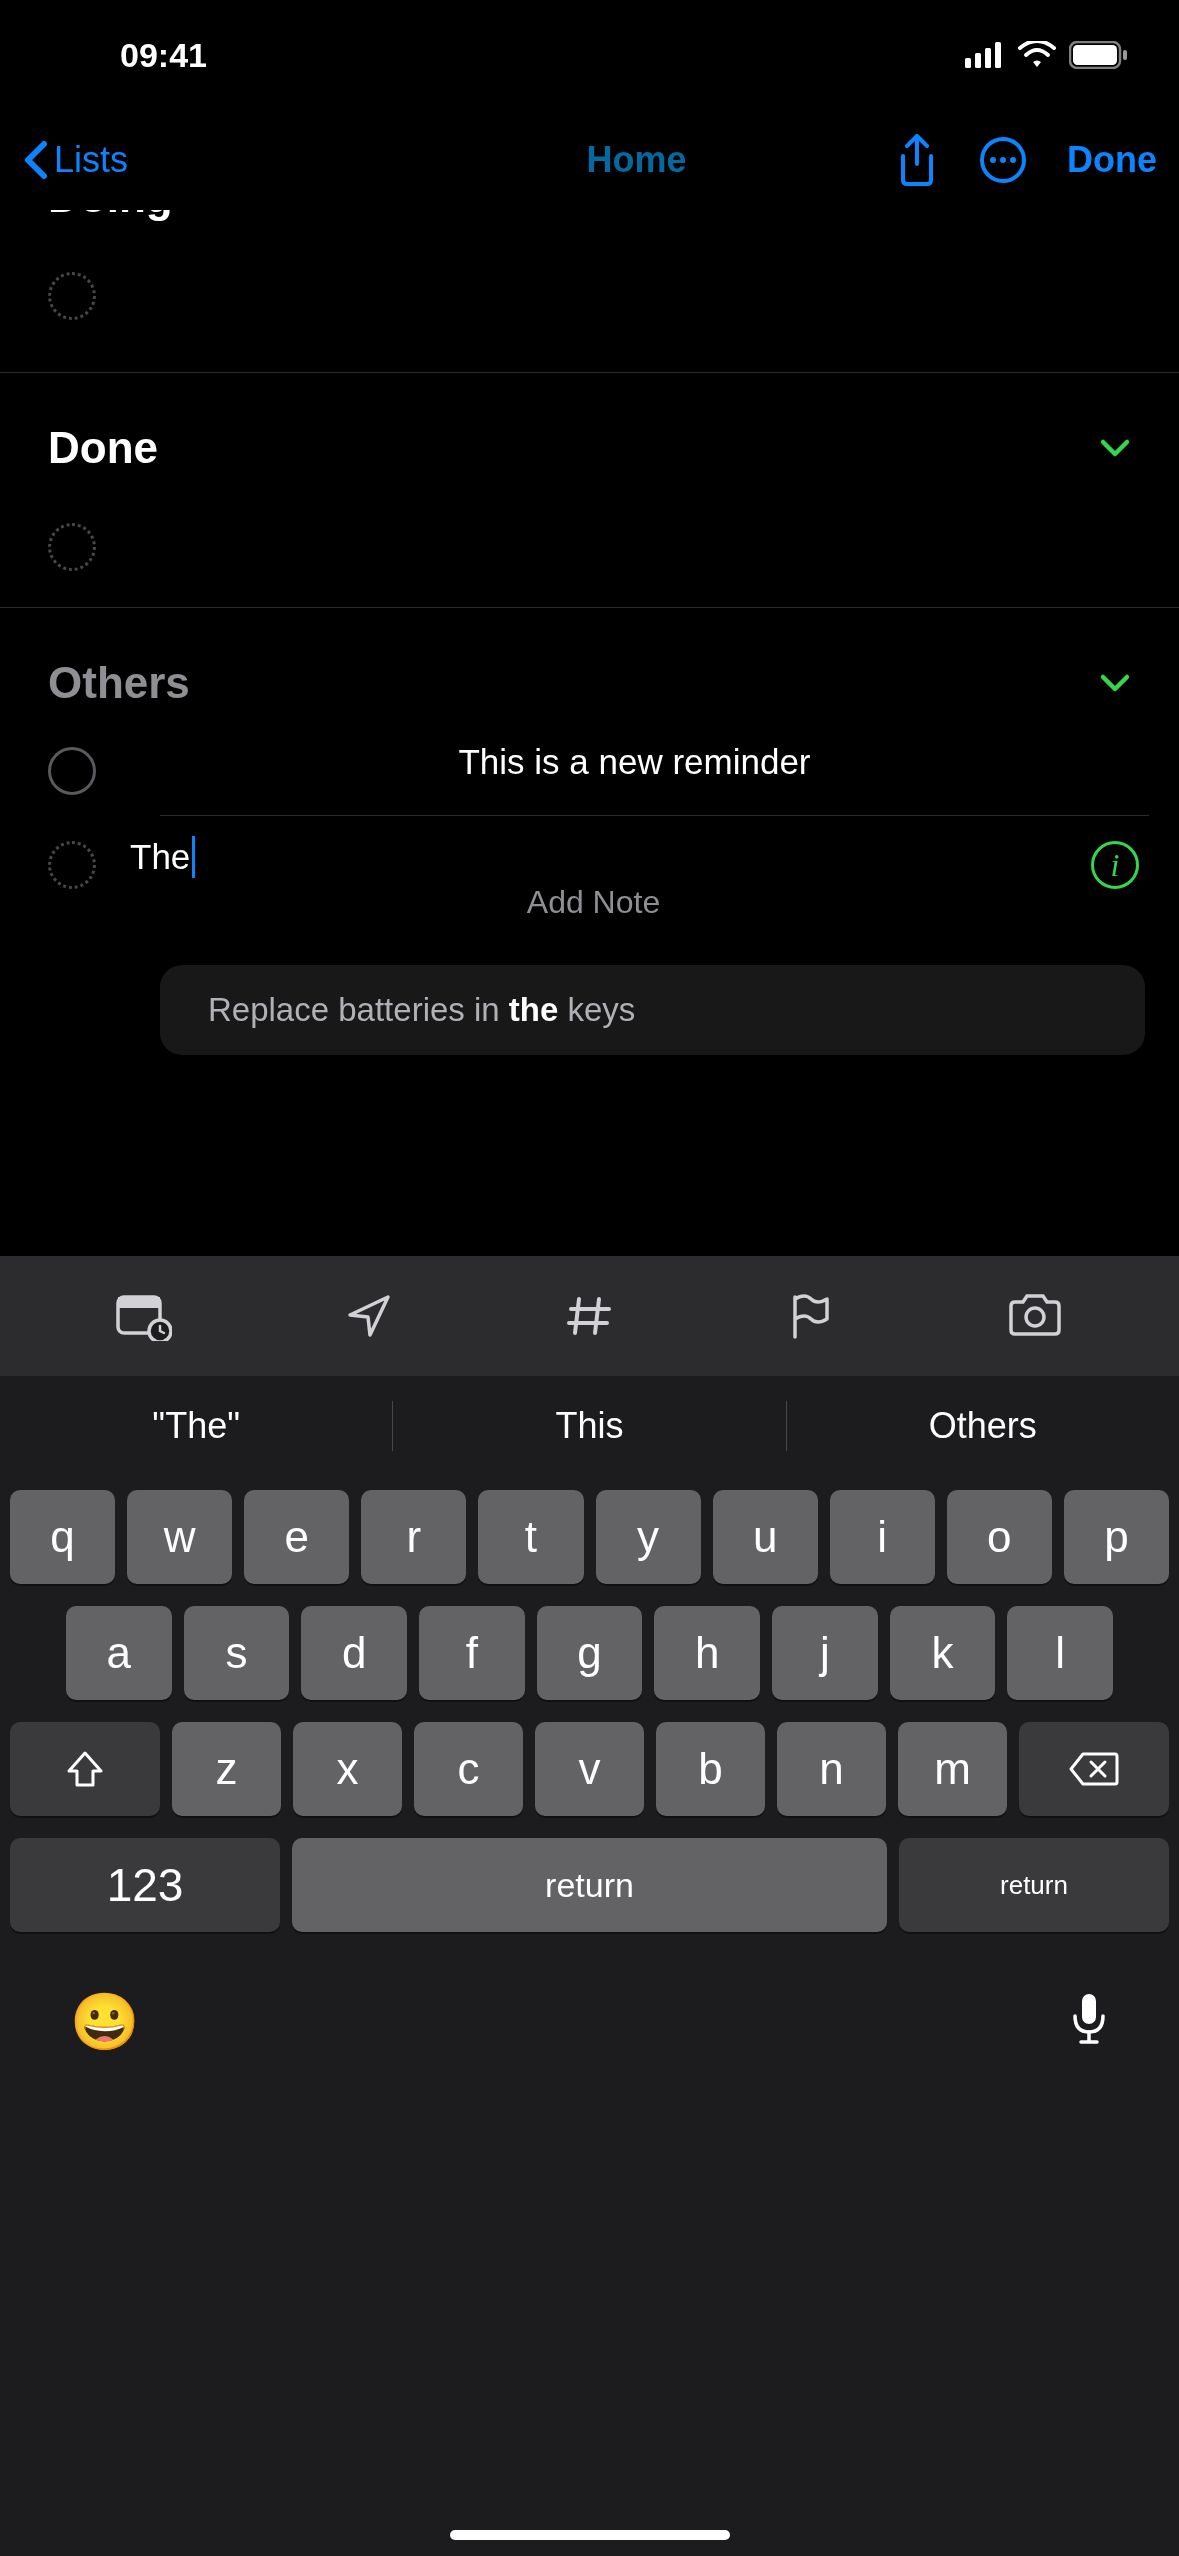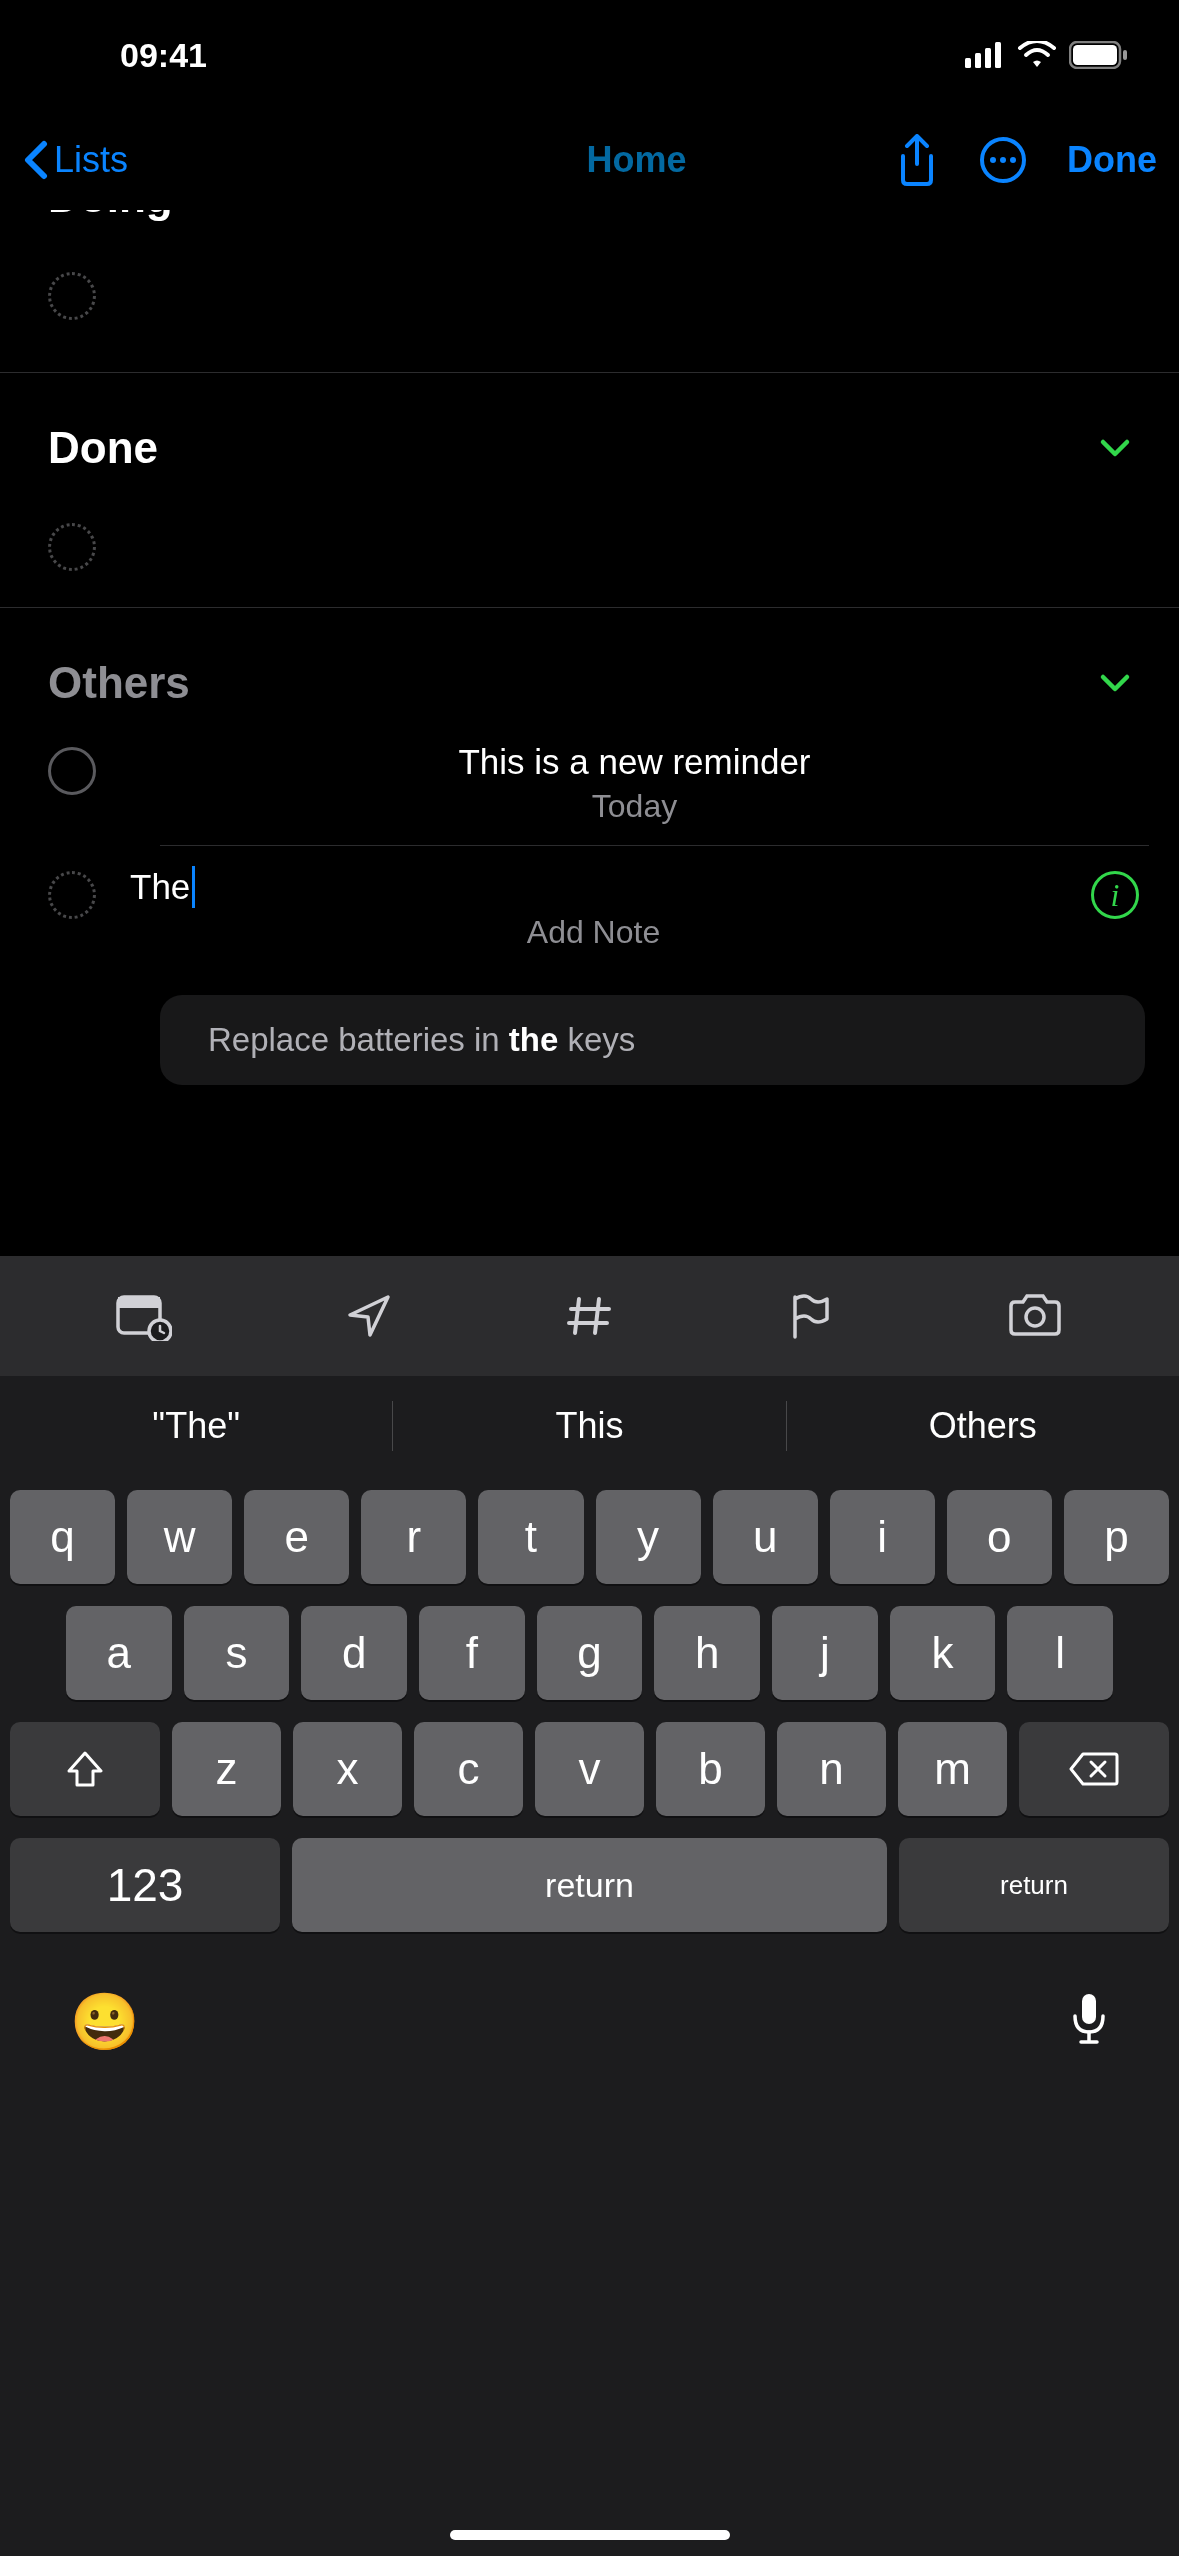--- a/index.html
+++ b/index.html
@@ -148,21 +148,20 @@
       <div class="section-title dim">Others</div>
       <svg class="chev" width="32" height="20" viewBox="0 0 32 20">
           <path d="M4 4 L16 16 L28 4" stroke="#32d74b" stroke-width="4.5" fill="none" stroke-linecap="round" stroke-linejoin="round"></path>
         </svg>
     </div>
 
     <div class="reminder-row">
       <div class="rcircle"></div>
       <div class="rbody">
         <div class="rtitle">This is a new reminder</div>
-        <div class="rsub">Today</div>
       </div>
     </div>
     <div class="row-divider"></div>
 
     <div class="reminder-row">
       <div class="rcircle dotted"></div>
       <div class="rbody">
         <div class="rtitle input">
             <span>The</span>
             <span class="caret"></span>

